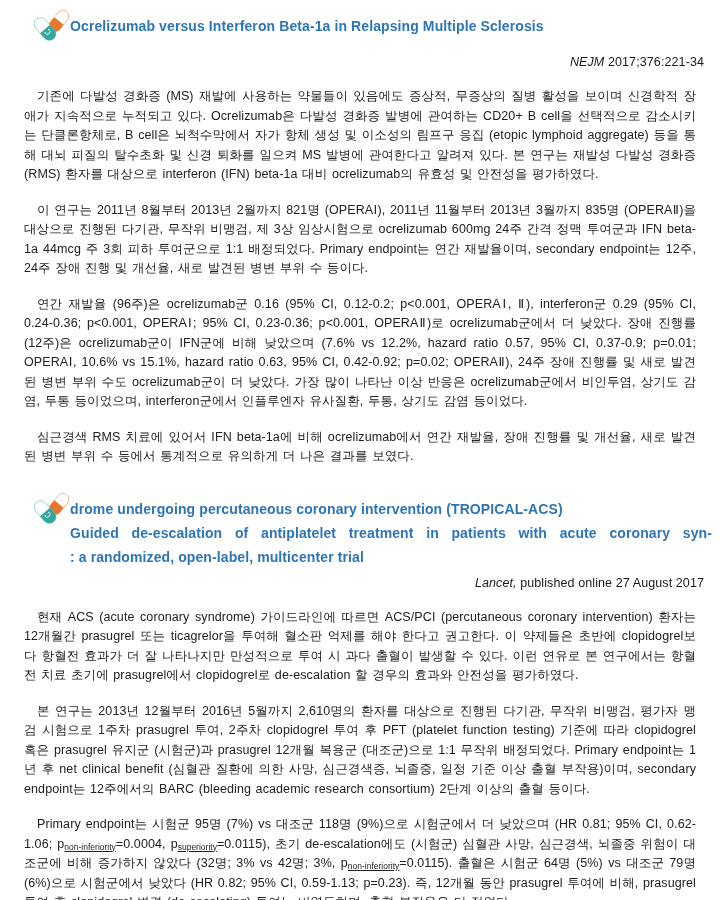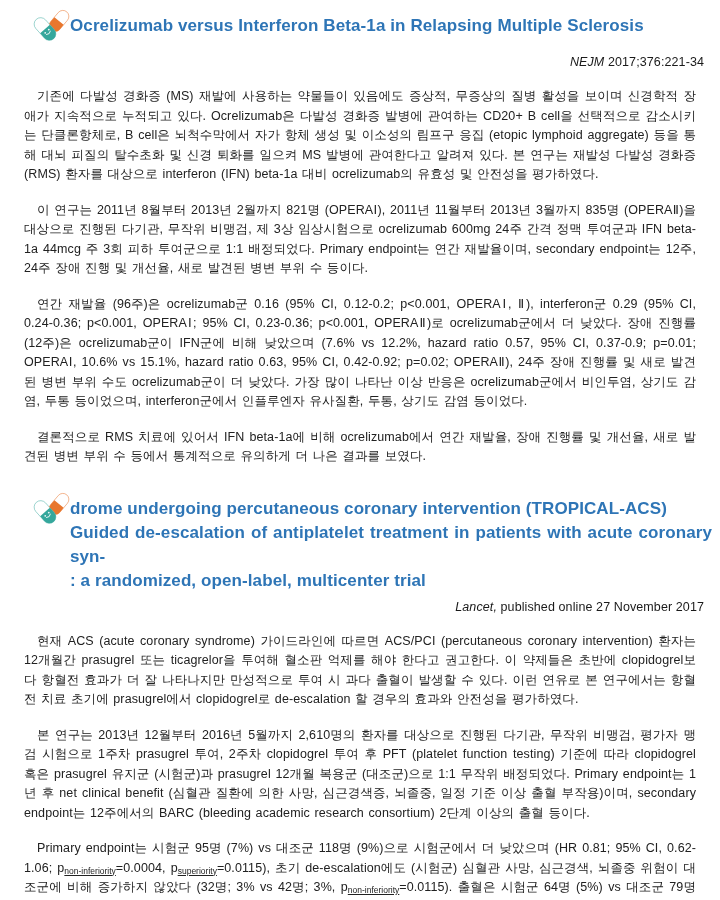--- a/index.html
+++ b/index.html
@@ -20,21 +20,21 @@
   .pill-icon {
     position: absolute;
     left: 24px;
     top: -9px;
     width: 40px;
     height: 42px;
     display: inline-block;
   }
   .title {
     margin: 0;
-    font-size: 17px;
+    font-size: 14px;
     font-weight: 700;
     color: var(--title-blue, #2e75b6);
     line-height: 24px;
     letter-spacing: 0.1px;
   }
   .title-line { text-align: left; }
   .title-line.stretch { text-align: justify; text-align-last: justify; }
   .citation {
     margin-top: 5px;
     padding-right: 8px;
@@ -90,21 +90,21 @@
       </span>
       <h1 class="title">
         <div class="title-line">Ocrelizumab versus Interferon Beta-1a in Relapsing Multiple Sclerosis</div>
       </h1>
     </header>
     <div class="citation"><i>NEJM</i><span> 2017;376:221-34</span></div>
     <div class="art-body">
       <p><span>기존에 다발성 경화증 (MS) 재발에 사용하는 약물들이 있음에도 증상적, 무증상의 질병 활성을 보이며 신경학적 장애가 지속적으로 누적되고 있다. Ocrelizumab은 다발성 경화증 발병에 관여하는 CD20+ B cell을 선택적으로 감소시키는 단클론항체로, B cell은 뇌척수막에서 자가 항체 생성 및 이소성의 림프구 응집 (etopic lymphoid aggregate) 등을 통해 대뇌 피질의 탈수초화 및 신경 퇴화를 일으켜 MS 발병에 관여한다고 알려져 있다. 본 연구는 재발성 다발성 경화증 (RMS) 환자를 대상으로 interferon (IFN) beta-1a 대비 ocrelizumab의 유효성 및 안전성을 평가하였다.</span></p>
       <p><span>이 연구는 2011년 8월부터 2013년 2월까지 821명 (OPERAⅠ), 2011년 11월부터 2013년 3월까지 835명 (OPERAⅡ)을 대상으로 진행된 다기관, 무작위 비맹검, 제 3상 임상시험으로 ocrelizumab 600mg 24주 간격 정맥 투여군과 IFN beta-1a 44mcg 주 3회 피하 투여군으로 1:1 배정되었다. Primary endpoint는 연간 재발율이며, secondary endpoint는 12주, 24주 장애 진행 및 개선율, 새로 발견된 병변 부위 수 등이다.</span></p>
       <p><span>연간 재발율 (96주)은 ocrelizumab군 0.16 (95% CI, 0.12-0.2; p&lt;0.001, OPERAⅠ, Ⅱ), interferon군 0.29 (95% CI, 0.24-0.36; p&lt;0.001, OPERAⅠ; 95% CI, 0.23-0.36; p&lt;0.001, OPERAⅡ)로 ocrelizumab군에서 더 낮았다. 장애 진행률 (12주)은 ocrelizumab군이 IFN군에 비해 낮았으며 (7.6% vs 12.2%, hazard ratio 0.57, 95% CI, 0.37-0.9; p=0.01; OPERAⅠ, 10.6% vs 15.1%, hazard ratio 0.63, 95% CI, 0.42-0.92; p=0.02; OPERAⅡ), 24주 장애 진행률 및 새로 발견된 병변 부위 수도 ocrelizumab군이 더 낮았다. 가장 많이 나타난 이상 반응은 ocrelizumab군에서 비인두염, 상기도 감염, 두통 등이었으며, interferon군에서 인플루엔자 유사질환, 두통, 상기도 감염 등이었다.</span></p>
-      <p><span>결론적으로 RMS 치료에 있어서 IFN beta-1a에 비해 ocrelizumab에서 연간 재발율, 장애 진행률 및 개선율, 새로 발견된 병변 부위 수 등에서 통계적으로 유의하게 더 나은 결과를 보였다.</span></p>
+      <p><span>심근경색 RMS 치료에 있어서 IFN beta-1a에 비해 ocrelizumab에서 연간 재발율, 장애 진행률 및 개선율, 새로 발견된 병변 부위 수 등에서 통계적으로 유의하게 더 나은 결과를 보였다.</span></p>
     </div>
   </section>
 
   <section class="article">
     <header class="art-header">
       <span class="pill-icon">
         <svg width="40" height="42" viewBox="0 0 40 42" xmlns="http://www.w3.org/2000/svg">
           <g transform="rotate(40 27 16)">
             <rect x="21" y="4" width="12" height="24" rx="6" fill="#ffffff" stroke="var(--capsule-orange,#e8772e)" stroke-opacity="0.55" stroke-width="0.9"></rect>
             <path d="M21 16 h12 v6 a6 6 0 0 1 -12 0 z" fill="var(--capsule-orange,#e8772e)"></path>
@@ -117,21 +117,21 @@
             <path d="M10.4 29.2 q2.6 2.2 5.2 0" fill="none" stroke="rgba(255,255,255,0.9)" stroke-width="0.9" stroke-linecap="round"></path>
           </g>
         </svg>
       </span>
       <h1 class="title">
         <div class="title-line">drome undergoing percutaneous coronary intervention (TROPICAL-ACS)</div>
         <div class="title-line stretch">Guided de-escalation of antiplatelet treatment in patients with acute coronary syn-</div>
         <div class="title-line">: a randomized, open-label, multicenter trial</div>
       </h1>
     </header>
-    <div class="citation"><i>Lancet,</i><span> published online 27 November 2017</span></div>
+    <div class="citation"><i>Lancet,</i><span> published online 27 August 2017</span></div>
     <div class="art-body">
       <p><span>현재 ACS (acute coronary syndrome) 가이드라인에 따르면 ACS/PCI (percutaneous coronary intervention) 환자는 12개월간 prasugrel 또는 ticagrelor을 투여해 혈소판 억제를 해야 한다고 권고한다. 이 약제들은 초반에 clopidogrel보다 항혈전 효과가 더 잘 나타나지만 만성적으로 투여 시 과다 출혈이 발생할 수 있다. 이런 연유로 본 연구에서는 항혈전 치료 초기에 prasugrel에서 clopidogrel로 de-escalation 할 경우의 효과와 안전성을 평가하였다.</span></p>
       <p><span>본 연구는 2013년 12월부터 2016년 5월까지 2,610명의 환자를 대상으로 진행된 다기관, 무작위 비맹검, 평가자 맹검 시험으로 1주차 prasugrel 투여, 2주차 clopidogrel 투여 후 PFT (platelet function testing) 기준에 따라 clopidogrel 혹은 prasugrel 유지군 (시험군)과 prasugrel 12개월 복용군 (대조군)으로 1:1 무작위 배정되었다. Primary endpoint는 1년 후 net clinical benefit (심혈관 질환에 의한 사망, 심근경색증, 뇌졸중, 일정 기준 이상 출혈 부작용)이며, secondary endpoint는 12주에서의 BARC (bleeding academic research consortium) 2단계 이상의 출혈 등이다.</span></p>
       <p><span>Primary endpoint는 시험군 95명 (7%) vs 대조군 118명 (9%)으로 시험군에서 더 낮았으며 (HR 0.81; 95% CI, 0.62-1.06; p</span><sub>non-inferiority</sub><span>=0.0004, p</span><sub>superiority</sub><span>=0.0115), 초기 de-escalation에도 (시험군) 심혈관 사망, 심근경색, 뇌졸중 위험이 대조군에 비해 증가하지 않았다 (32명; 3% vs 42명; 3%, p</span><sub>non-inferiority</sub><span>=0.0115). 출혈은 시험군 64명 (5%) vs 대조군 79명 (6%)으로 시험군에서 낮았다 (HR 0.82; 95% CI, 0.59-1.13; p=0.23). 즉, 12개월 동안 prasugrel 투여에 비해, prasugrel 투여 후 clopidogrel 변경 (de-escalating) 투여는 비열등하며, 출혈 부작용은 더 적었다.</span></p>
       <p><span>결론적으로 ACS/PCI 환자에서 초기 단계에서 de-escalation은 임상적 유용성 면에서 기준 치료법의 대안으로 고려될 수 있을 것이다.</span></p>
     </div>
   </section>
 
 </div>
 

